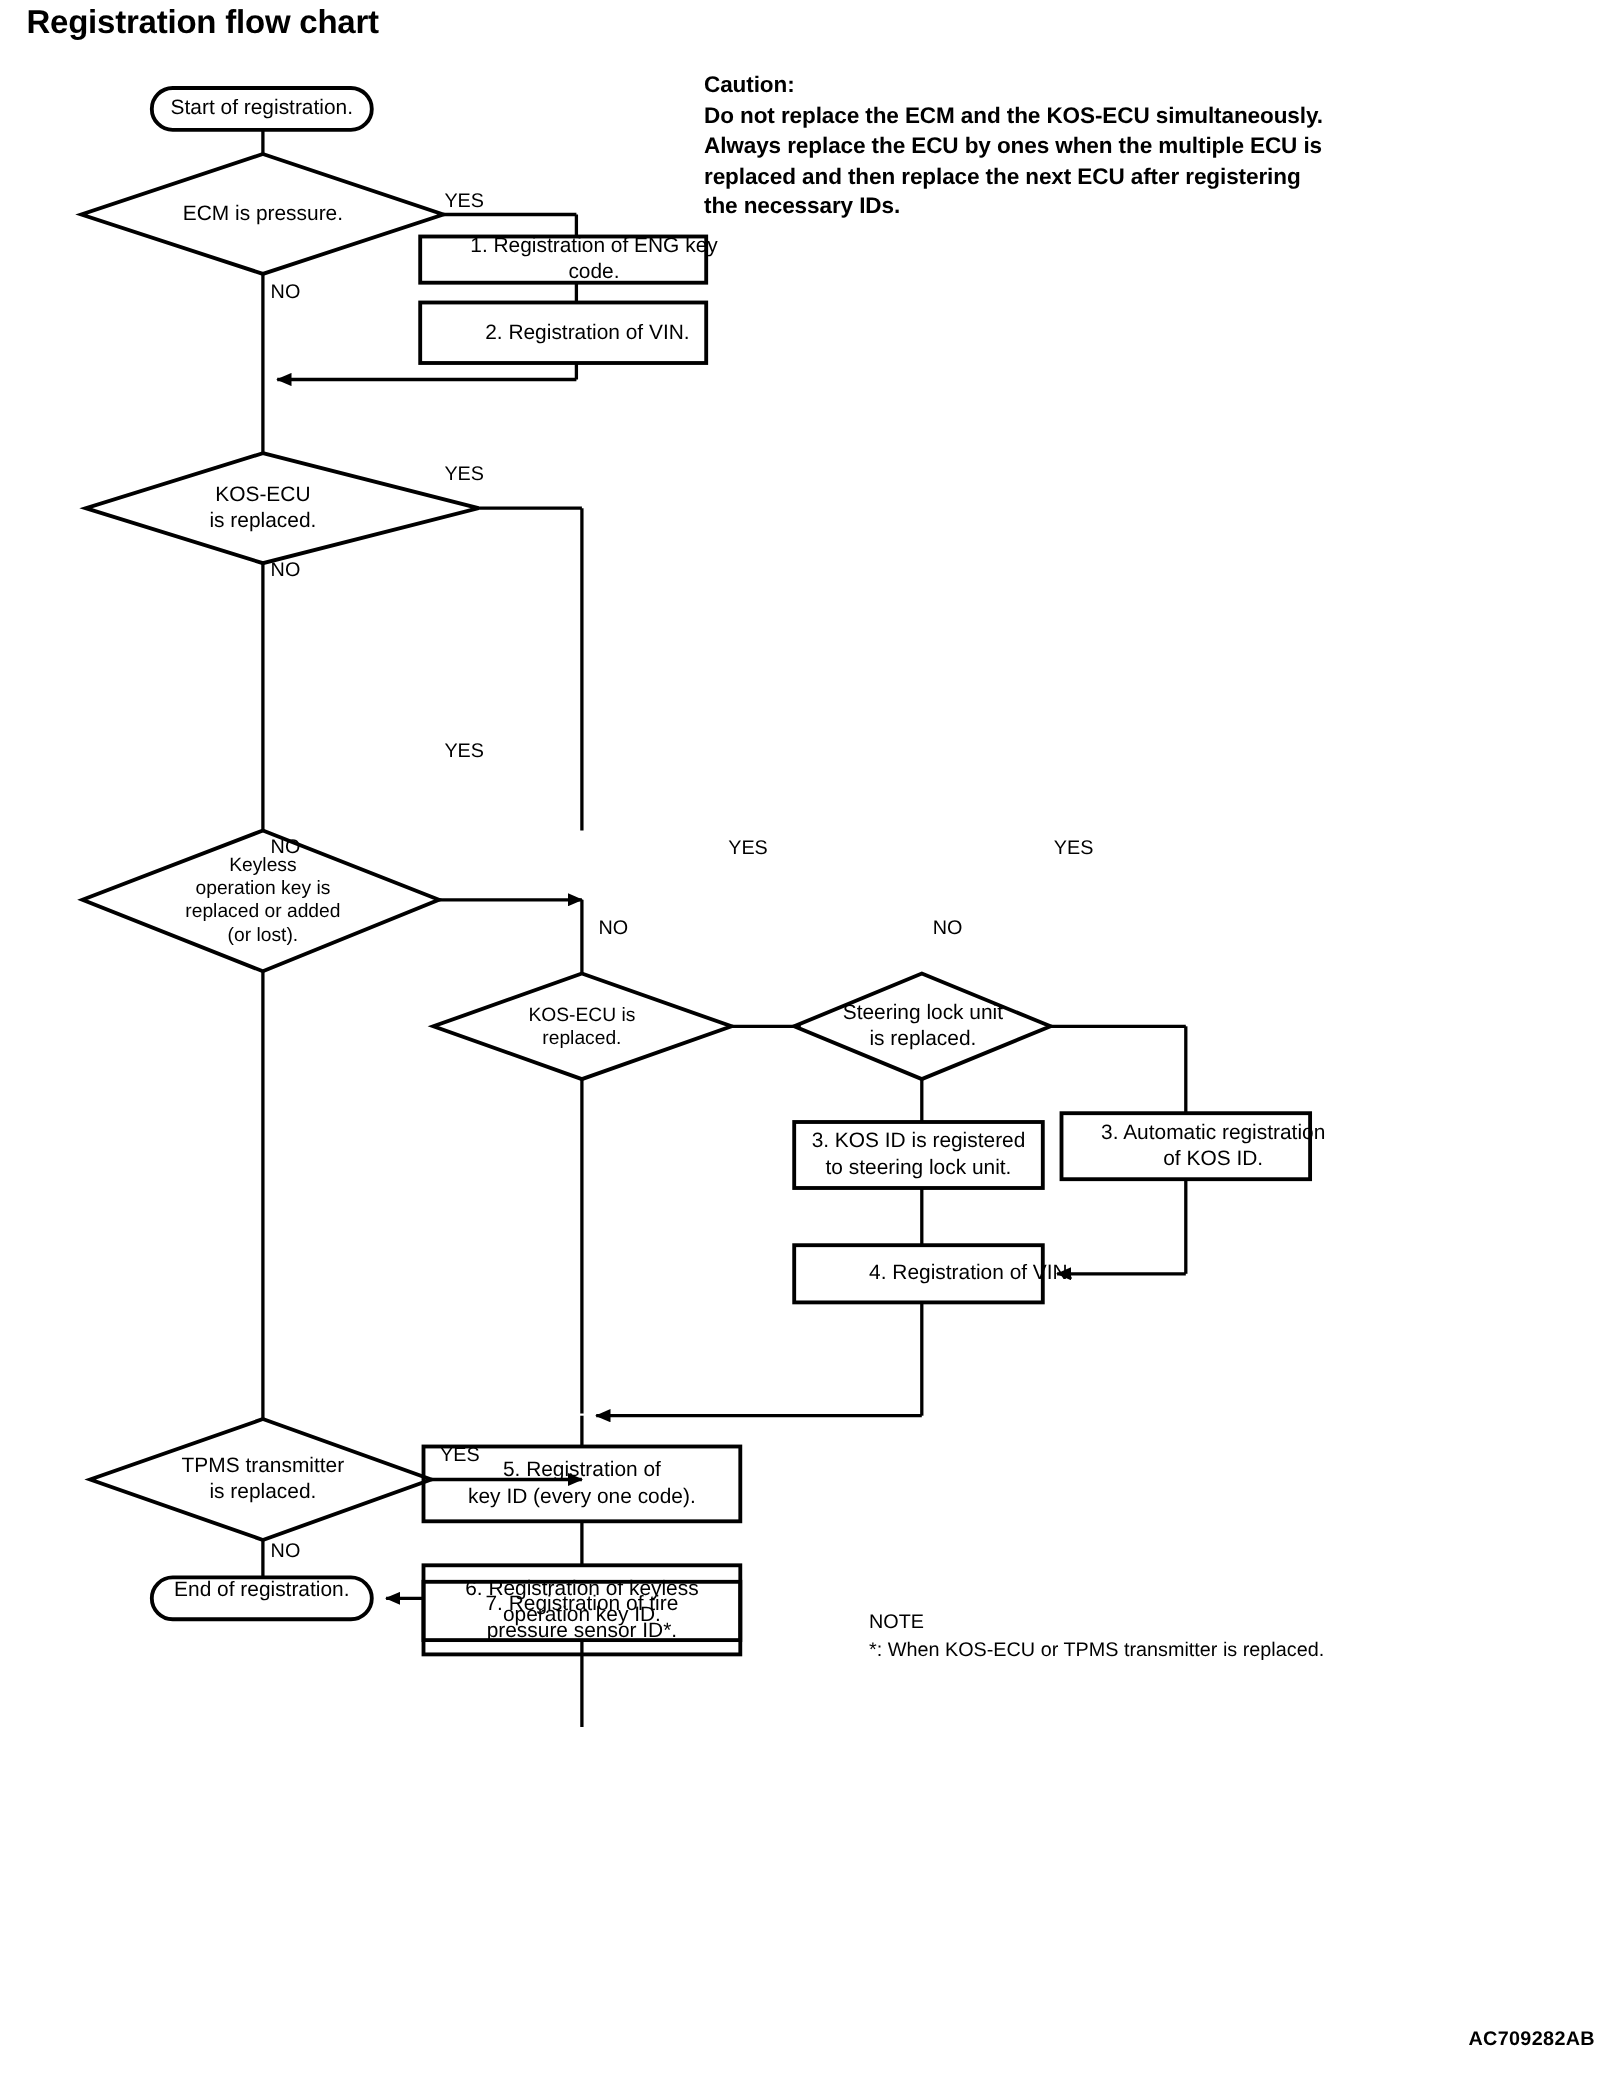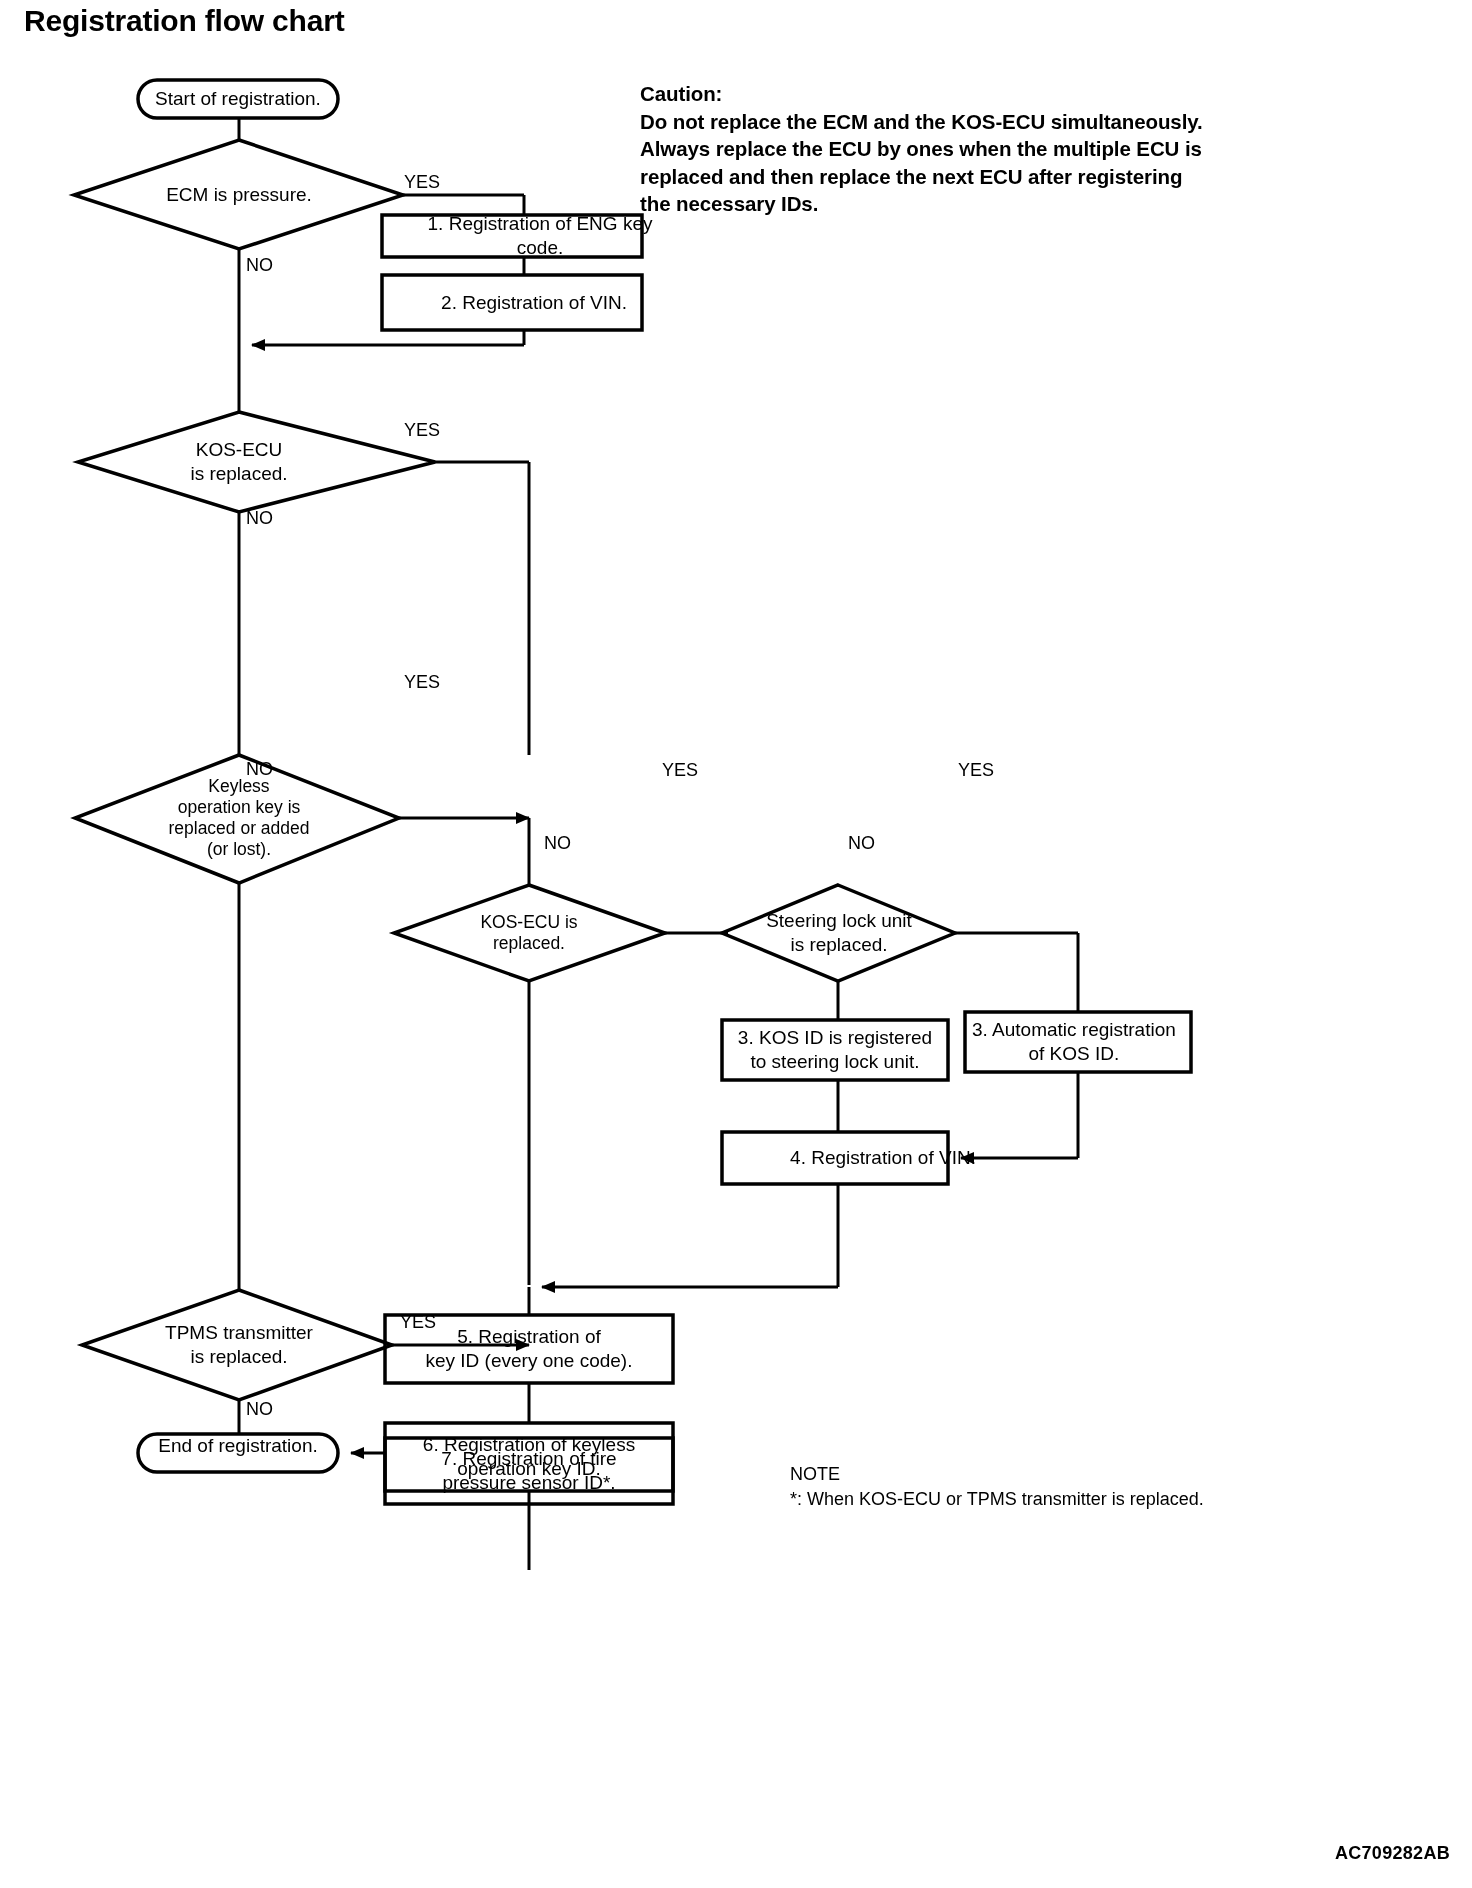--- a/index.html
+++ b/index.html
@@ -13,21 +13,21 @@
   }
 
   .title{
     position:absolute;left:24px;top:4px;
     font-size:30px;font-weight:bold;letter-spacing:-0.2px;
   }
 
   .caution{
     position:absolute;left:640px;top:64px;
     font-size:20.5px;font-weight:bold;line-height:27.5px;
-    white-space:pre-line;letter-spacing:-0.1px;margin-top:16px;
+    white-space:pre-line;letter-spacing:-0.1px;
   }
 
   .note{
     position:absolute;left:790px;top:1462px;
     font-size:18px;line-height:25px;white-space:pre-line;
   }
 
   .code{
     position:absolute;right:22px;bottom:24px;
     font-size:18px;font-weight:bold;letter-spacing:0.3px;
@@ -39,21 +39,21 @@
   
   .shp{
     position:absolute;
     display:flex;align-items:center;justify-content:center;
     text-align:center;
     font-size:19px;line-height:24px;
     white-space:pre-line;
     pointer-events:none;
   }
   .shp.sm{font-size:17.5px;line-height:21px;}
-  .shp.lft{justify-content:flex-start;}
+  .shp.lft{justify-content:flex-start;margin-left:29px;}
   .lbl{
     position:absolute;font-size:18px;line-height:20px;
   }
 </style>
 </head>
 <body>
 
 <div class="title">Registration flow chart</div>
 
 <div class="caution">Caution:

